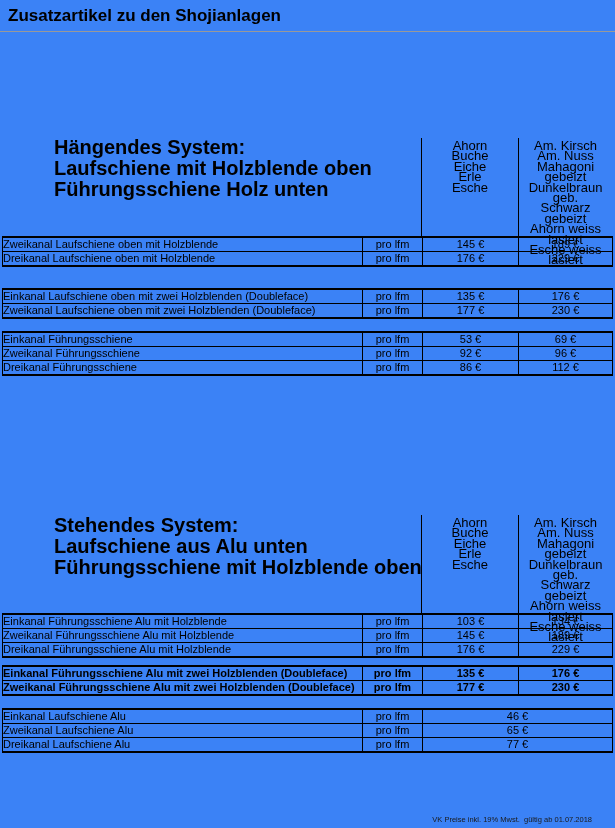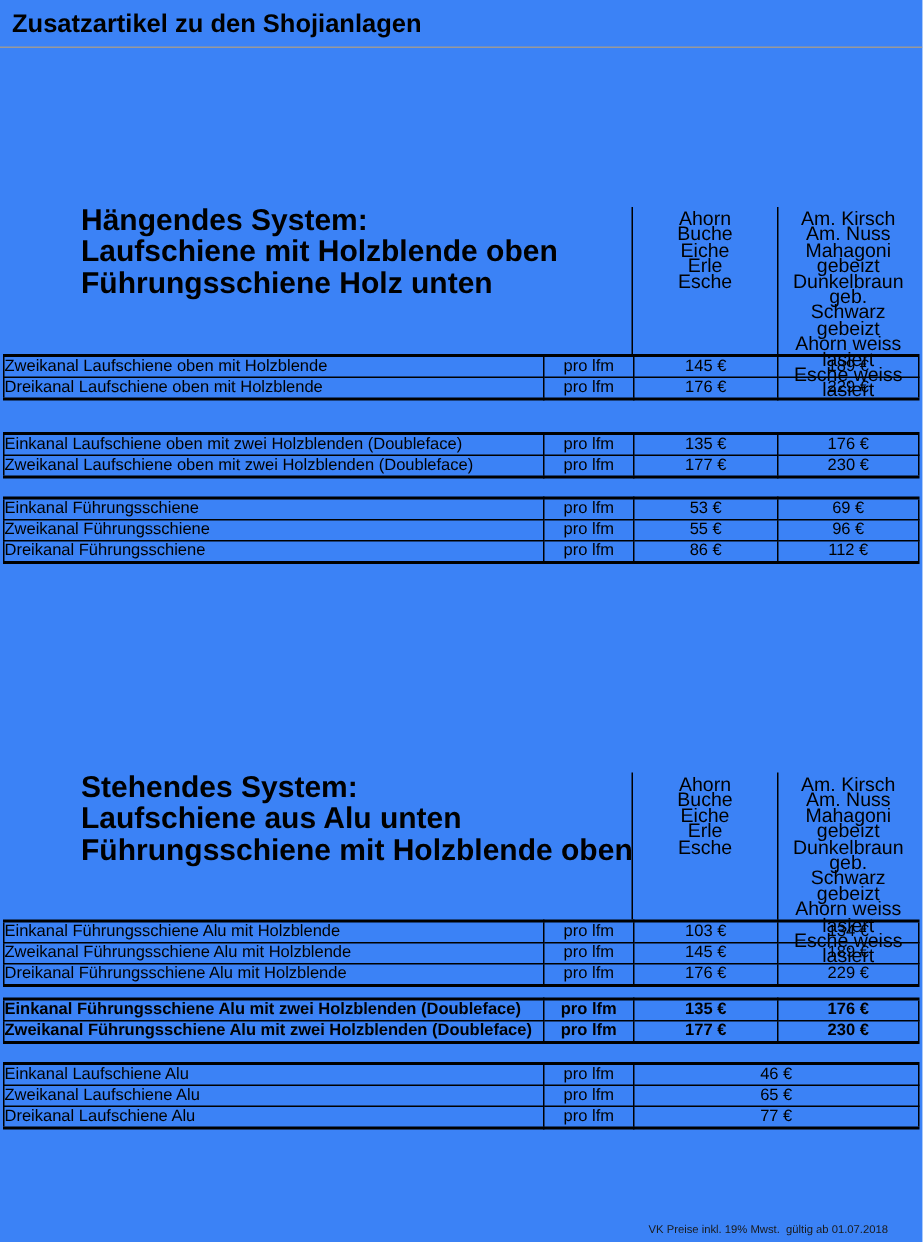--- a/index.html
+++ b/index.html
@@ -122,21 +122,21 @@
     <tbody>
         <tr>
       <td class="desc">Einkanal Führungsschiene</td>
       <td class="unit">pro lfm</td>
       <td class="price">53 €</td>
       <td class="price">69 €</td>
     </tr>
     <tr>
       <td class="desc">Zweikanal Führungsschiene</td>
       <td class="unit">pro lfm</td>
-      <td class="price">55 €</td>
+      <td class="price">92 €</td>
       <td class="price">96 €</td>
     </tr>
     <tr>
       <td class="desc">Dreikanal Führungsschiene</td>
       <td class="unit">pro lfm</td>
       <td class="price">86 €</td>
       <td class="price">112 €</td>
     </tr>
   </tbody>
     </table>

